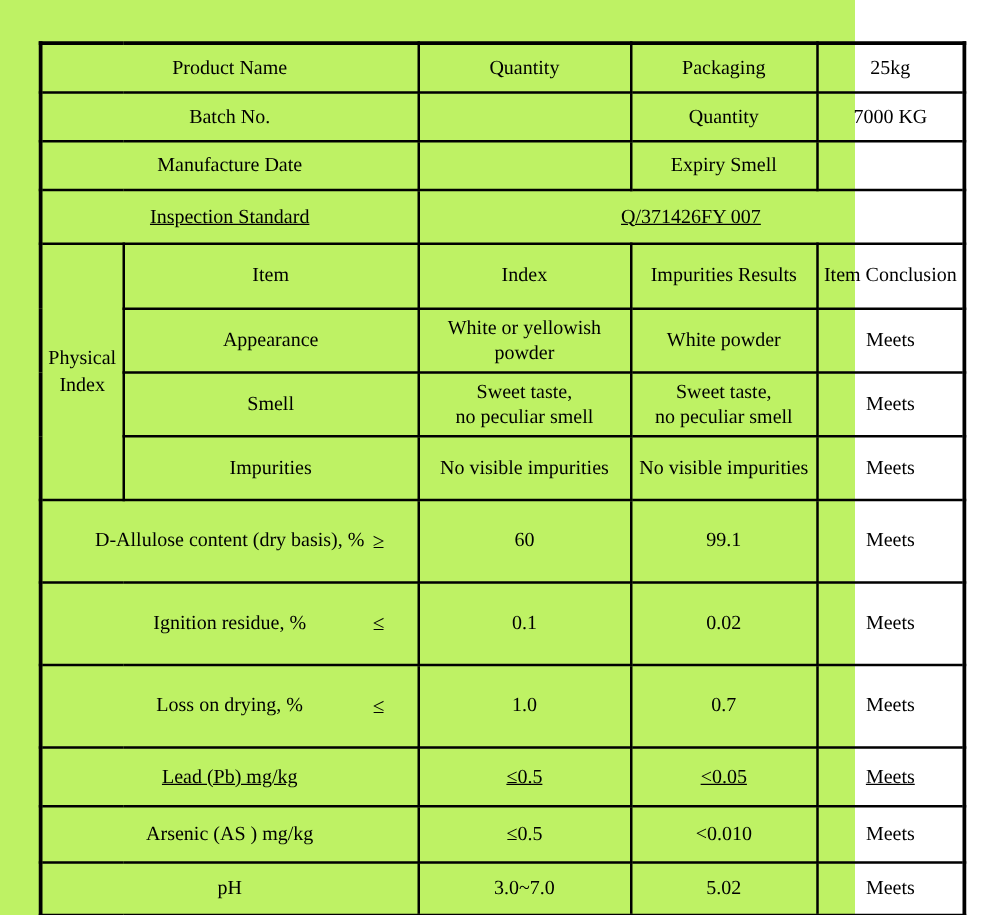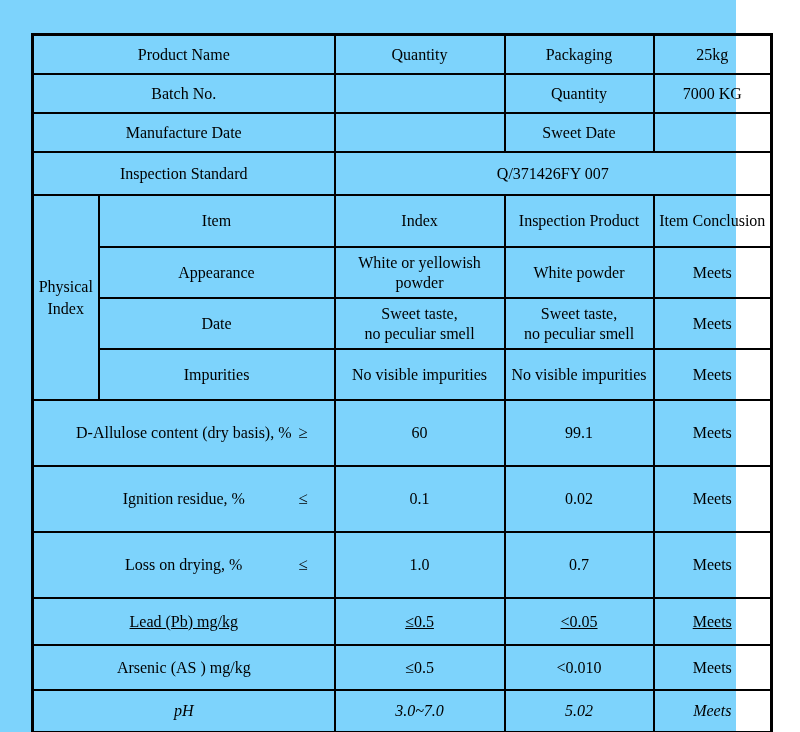--- a/index.html
+++ b/index.html
@@ -6,23 +6,23 @@
     margin: 0;
     padding: 0;
     background: #ffffff;
     width: 800px;
     height: 732px;
     font-family: "Liberation Serif", "DejaVu Serif", serif;
     color: #000000;
   }
   .sheet {
     position: relative;
-    width: 736px;
+    width: 684px;
     height: 732px;
-    background: #7dd3fc;
+    background: #bef264;
   }
   table.coa {
     position: absolute;
     left: 31px;
     top: 33px;
     width: 739px;
     border-collapse: collapse;
     table-layout: fixed;
     border: 3px solid #000000;
     font-size: 16px;
@@ -31,27 +31,27 @@
   table.coa td {
     border: 2px solid #000000;
     text-align: center;
     vertical-align: middle;
     padding: 2px 4px;
     white-space: pre-line;
     overflow: hidden;
   }
   
   tr.h37 td { height: 33px; }
-  tr.h41 td { height: 37px; }
+  tr.h41 td { height: 37px; text-decoration: underline; }
   tr.h50 td { height: 46px; }
   tr.h49 td { height: 45px; }
   tr.h48 td { height: 44px; }
   tr.h45 td { height: 41px; text-decoration: underline; }
   tr.h43 td { height: 39px; }
-  tr.h40 td { height: 36px; font-style: italic; }
+  tr.h40 td { height: 36px; }
   
   td.item-sym { position: relative; }
   td.item-sym .sym {
     position: absolute;
     right: 26px;
     top: 50%;
     transform: translateY(-50%);
     font-size: 17px;
   }
   .group-label { line-height: 1.35; }
@@ -80,48 +80,48 @@
     <tr class="h37">
       <td colspan="2">Batch No.</td>
       <td></td>
       <td>Quantity</td>
       <td>7000 KG</td>
     </tr>
 
     <tr class="h37">
       <td colspan="2">Manufacture Date</td>
       <td></td>
-      <td>Sweet Date</td>
+      <td>Expiry Smell</td>
       <td></td>
     </tr>
 
     <tr class="h41">
       <td colspan="2">Inspection Standard</td>
       <td colspan="3">Q/371426FY 007</td>
     </tr>
 
     <tr class="h50">
       <td rowspan="4" class="group-label">Physical
 Index</td>
       <td>Item</td>
       <td>Index</td>
-      <td>Inspection Product</td>
+      <td>Impurities Results</td>
       <td>Item Conclusion</td>
     </tr>
 
     <tr class="h49">
       <td>Appearance</td>
       <td>White or yellowish
 powder</td>
       <td>White powder</td>
       <td>Meets</td>
     </tr>
 
     <tr class="h49">
-      <td>Date</td>
+      <td>Smell</td>
       <td>Sweet taste,
 no peculiar smell</td>
       <td>Sweet taste,
 no peculiar smell</td>
       <td>Meets</td>
     </tr>
 
     <tr class="h49">
       <td>Impurities</td>
       <td>No visible impurities</td>

